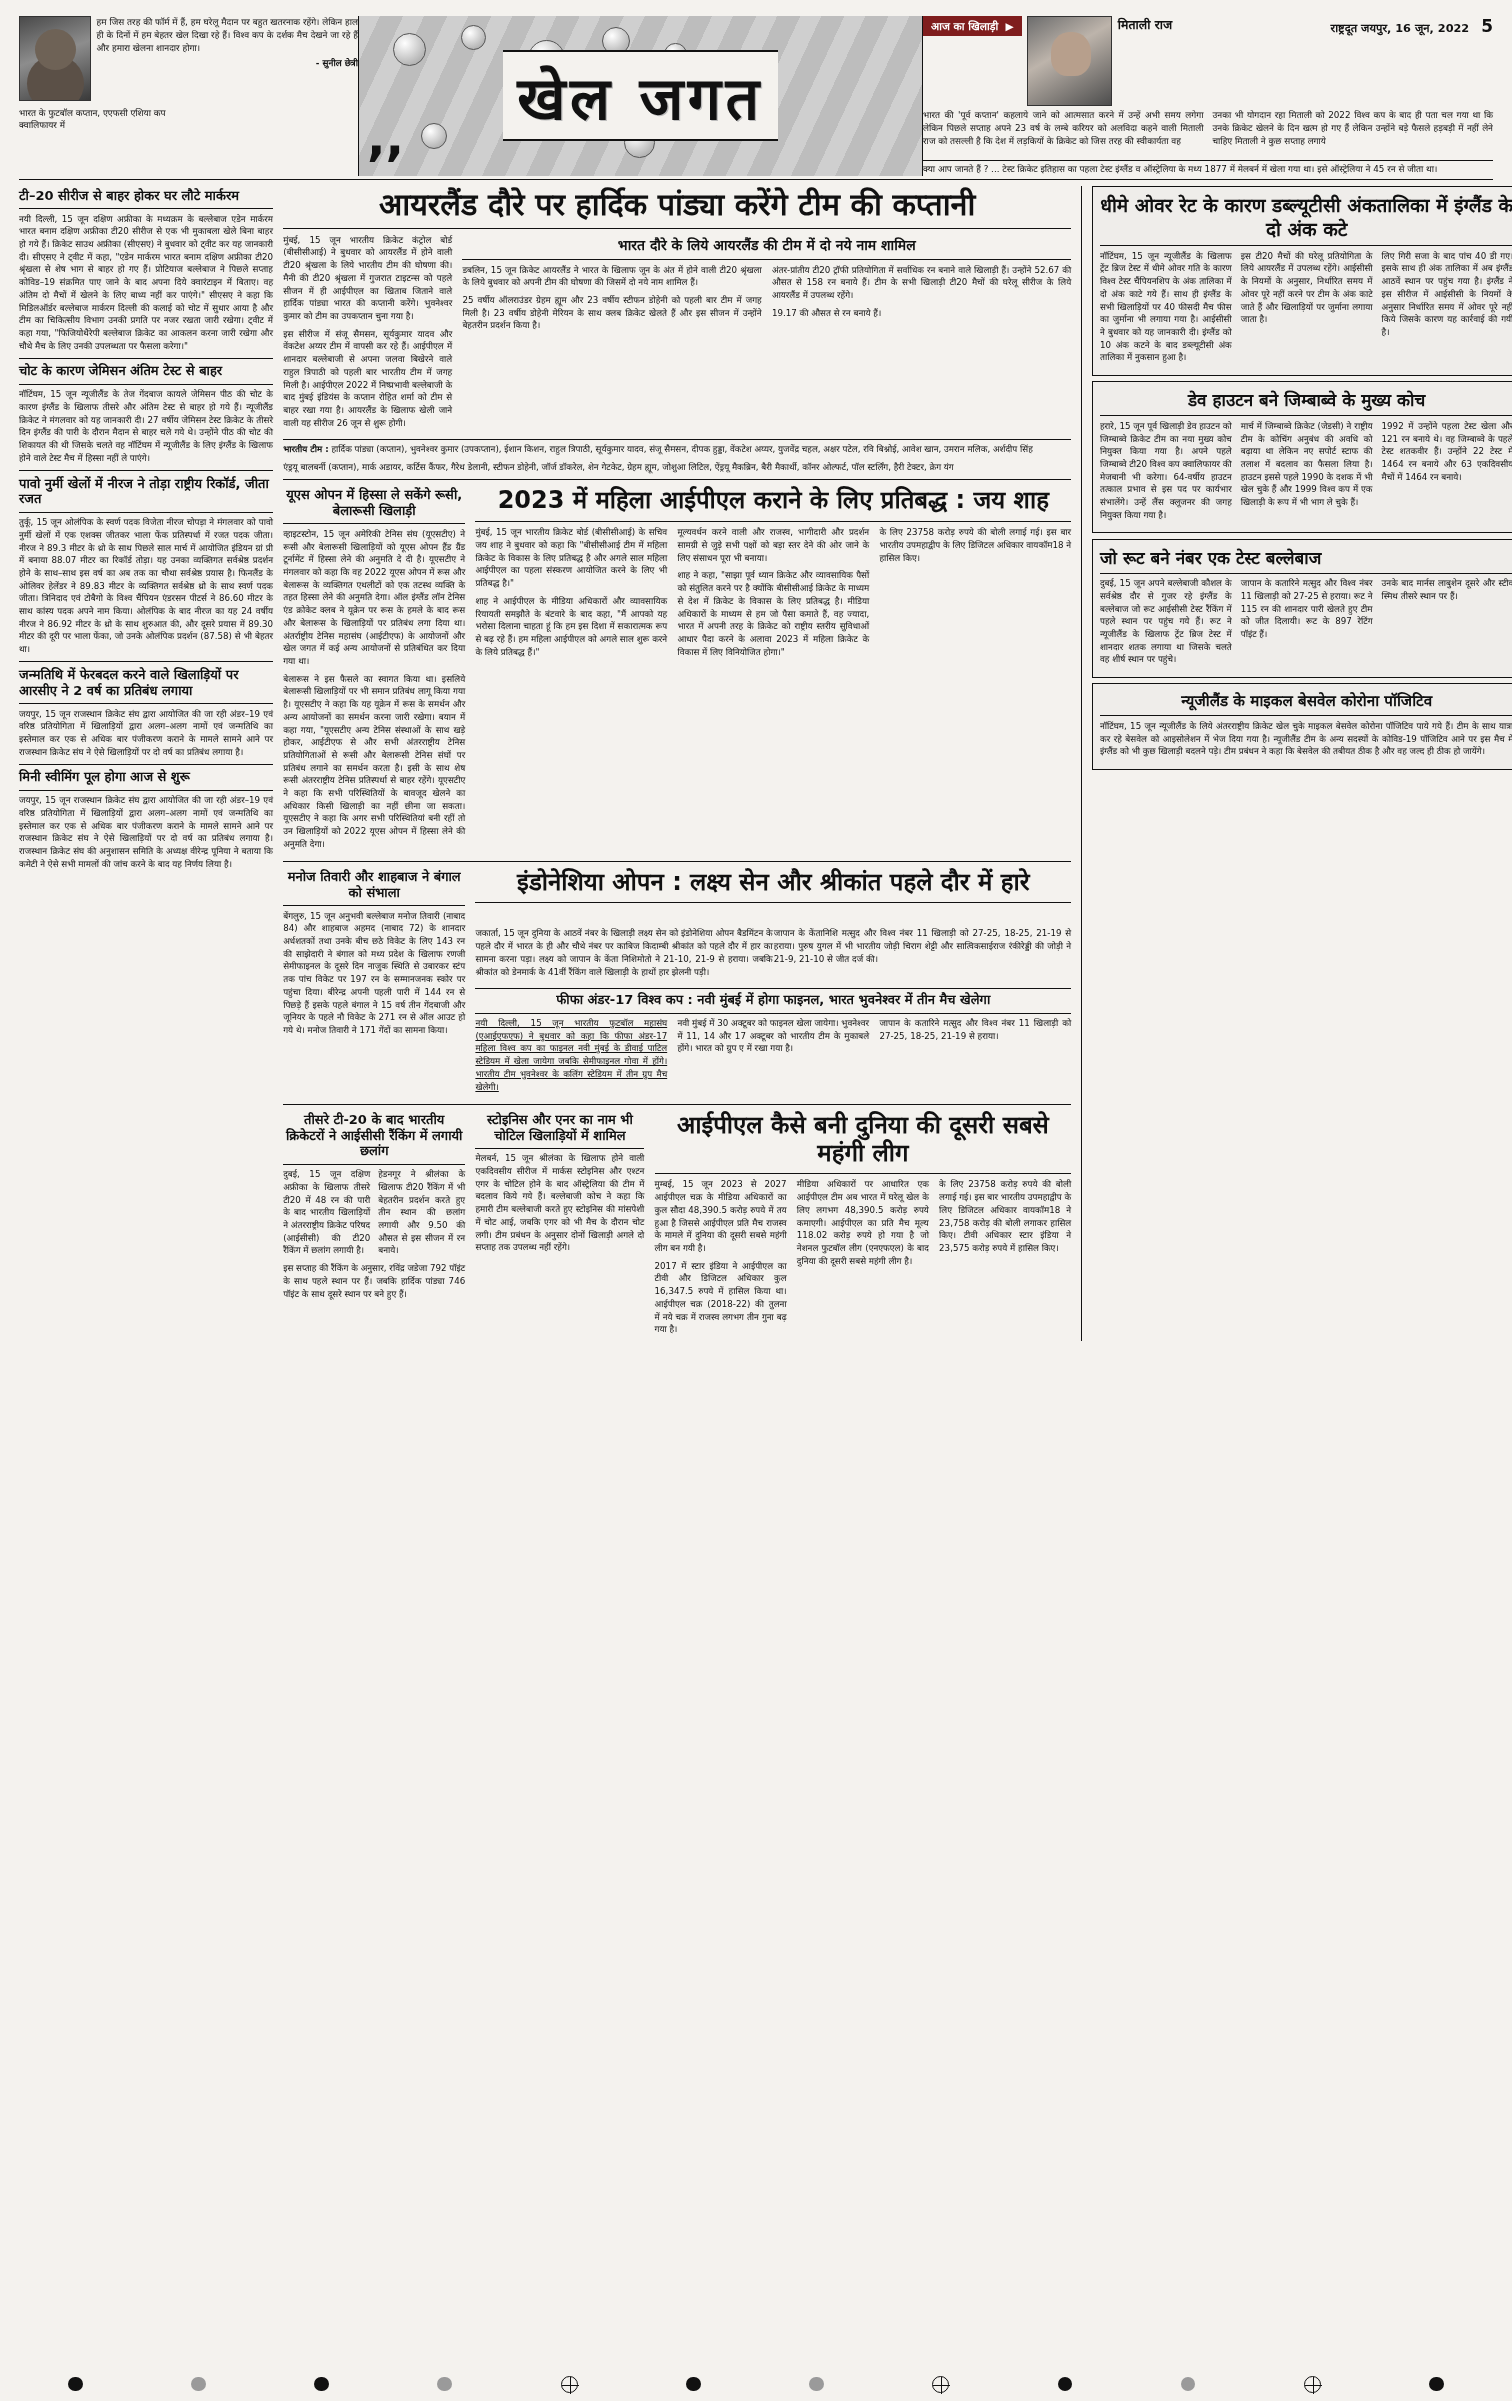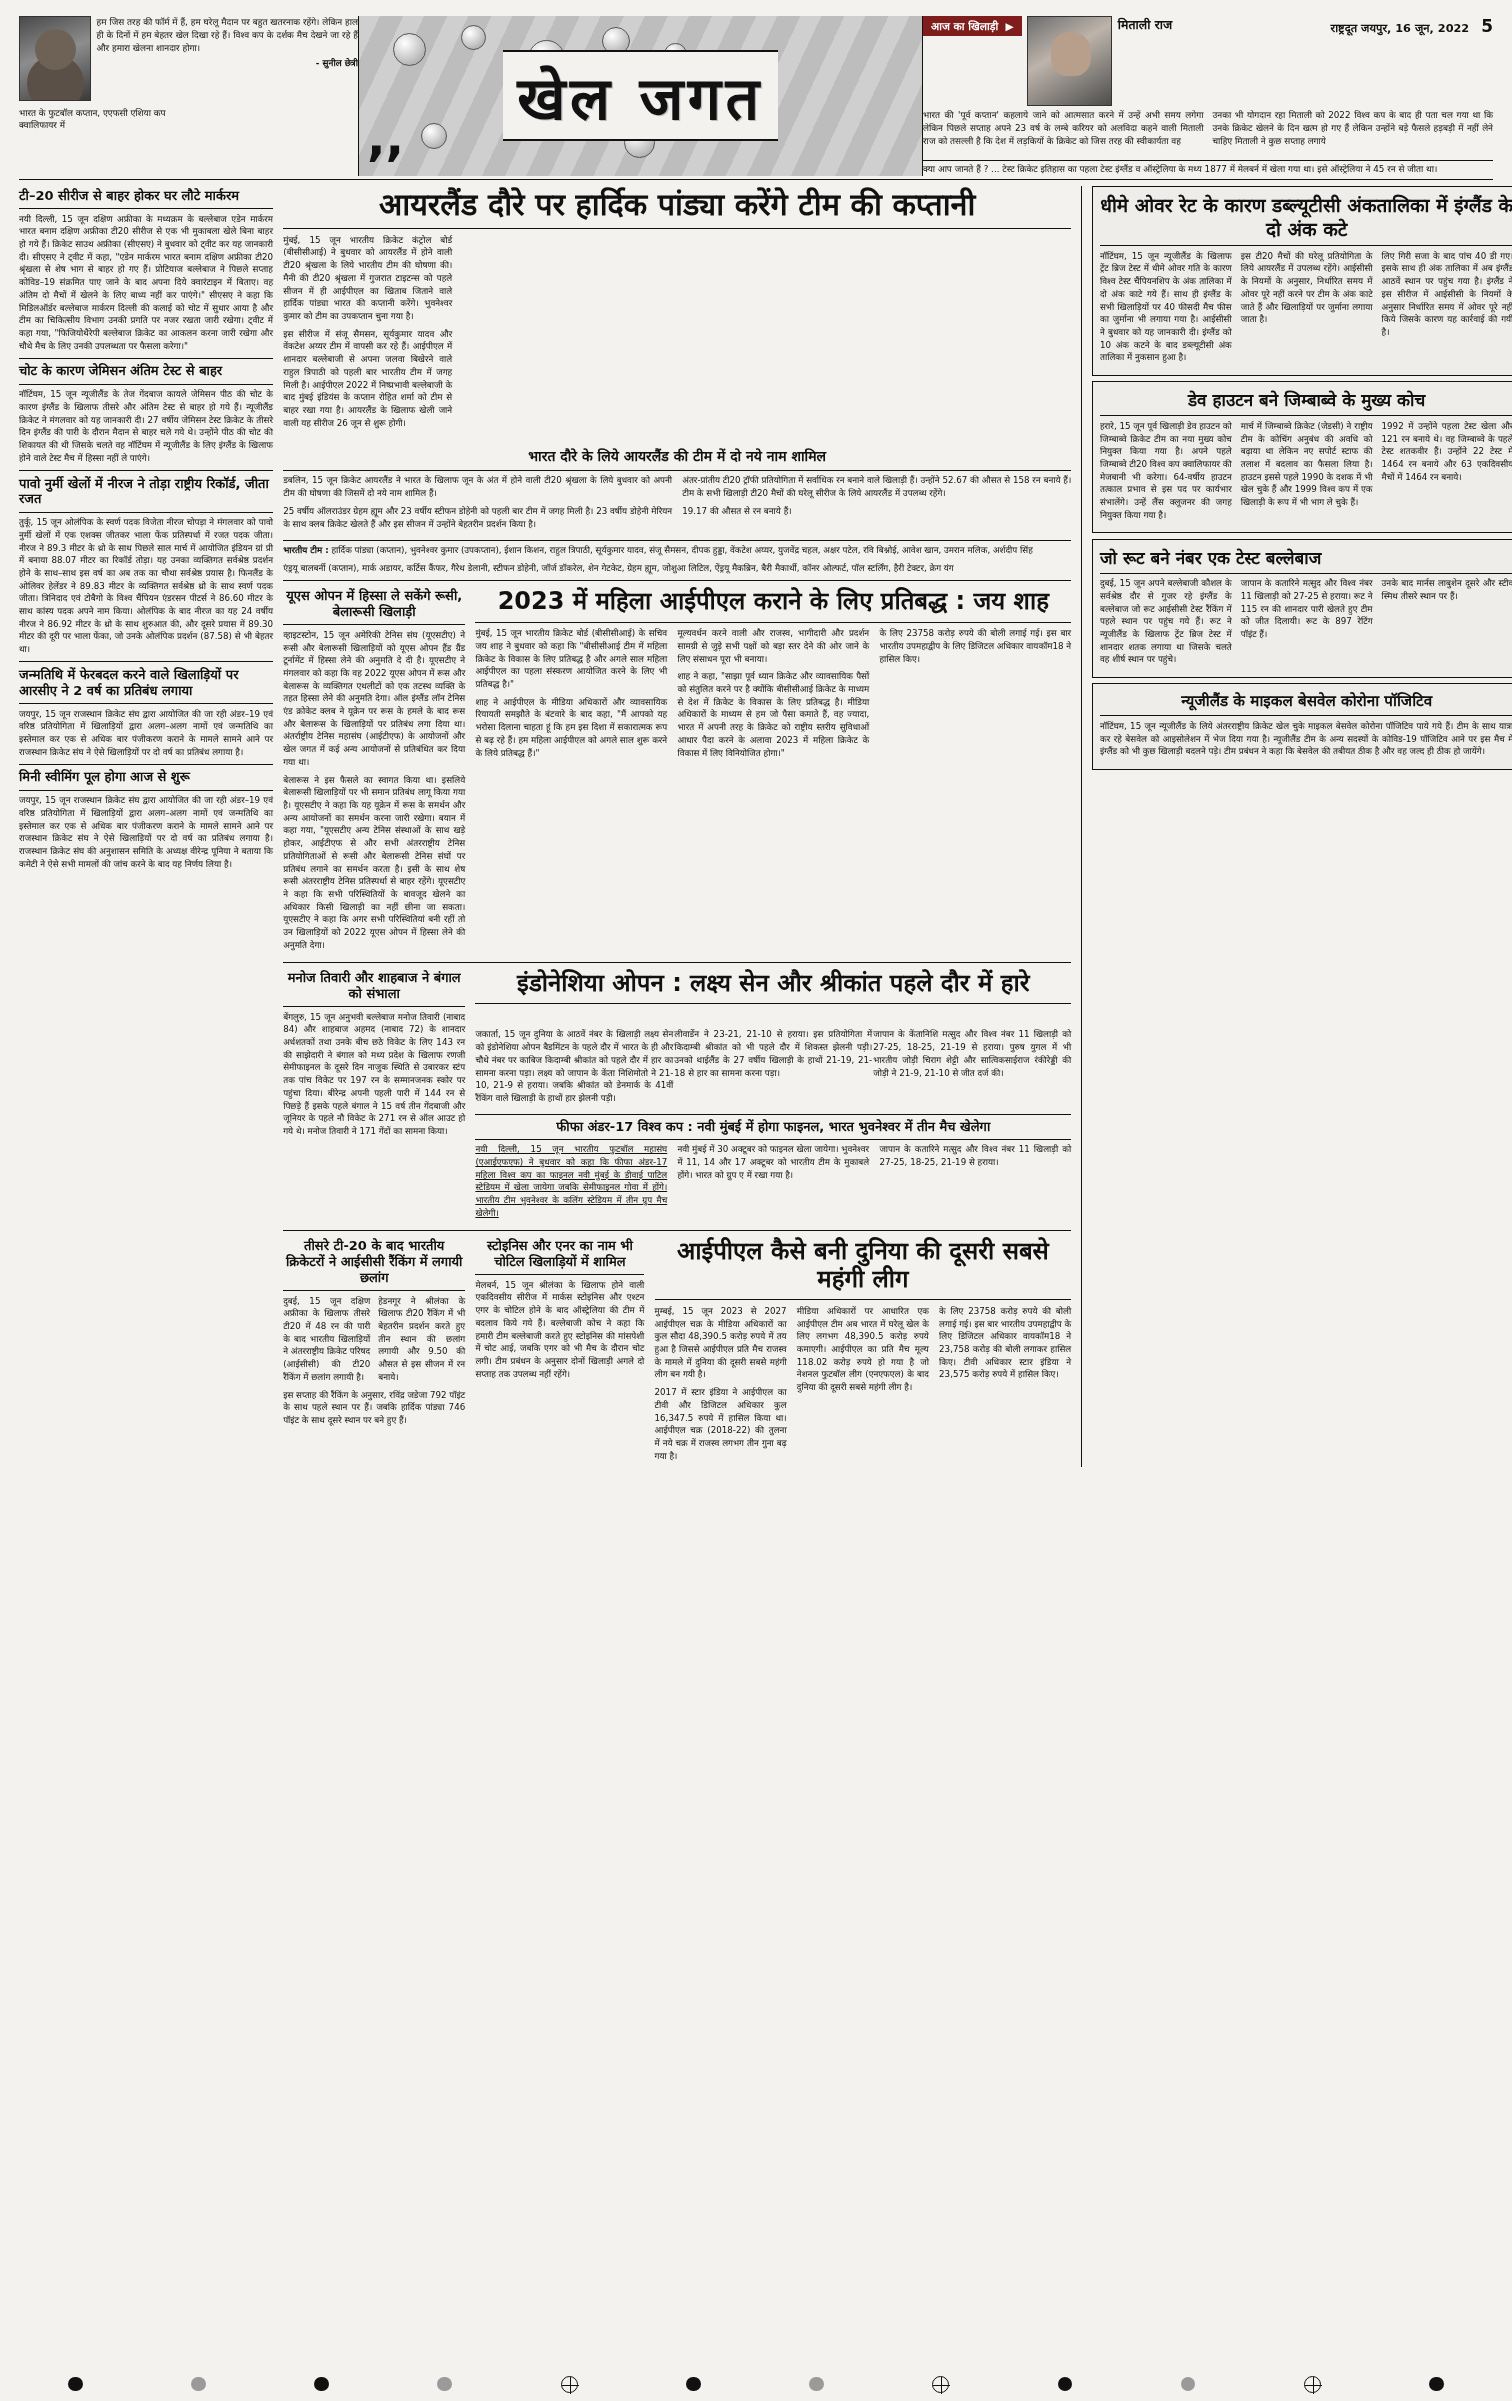--- a/index.html
+++ b/index.html
@@ -264,21 +264,21 @@
         <div class="rule-thin"></div>
         <p class="body">जयपुर, 15 जून राजस्थान क्रिकेट संघ द्वारा आयोजित की जा रही अंडर–19 एवं वरिष्ठ प्रतियोगिता में खिलाड़ियों द्वारा अलग–अलग नामों एवं जन्मतिथि का इस्तेमाल कर एक से अधिक बार पंजीकरण कराने के मामले सामने आने पर राजस्थान क्रिकेट संघ ने ऐसे खिलाड़ियों पर दो वर्ष का प्रतिबंध लगाया है। राजस्थान क्रिकेट संघ की अनुशासन समिति के अध्यक्ष वीरेन्द्र पूनिया ने बताया कि कमेटी ने ऐसे सभी मामलों की जांच करने के बाद यह निर्णय लिया है।</p>
       </div>
     </div>
 
     <div class="col-mid">
 
       <div>
         <h2 class="hl big">आयरलैंड दौरे पर हार्दिक पांड्या करेंगे टीम की कप्तानी</h2>
         <div class="rule"></div>
-        <div style="display:flex; gap:10.2px;flex-direction:column;">
+        <div style="display:flex; gap:10.2px;">
           <div style="width:169px;">
             <p class="body">मुंबई, 15 जून भारतीय क्रिकेट कंट्रोल बोर्ड (बीसीसीआई) ने बुधवार को आयरलैंड में होने वाली टी20 श्रृंखला के लिये भारतीय टीम की घोषणा की। मैनी की टी20 श्रृंखला में गुजरात टाइटन्स को पहले सीजन में ही आईपीएल का खिताब जिताने वाले हार्दिक पांड्या भारत की कप्तानी करेंगे। भुवनेश्वर कुमार को टीम का उपकप्तान चुना गया है।</p>
             <p class="body">इस सीरीज में संजू सैमसन, सूर्यकुमार यादव और वेंकटेश अय्यर टीम में वापसी कर रहे हैं। आईपीएल में शानदार बल्लेबाजी से अपना जलवा बिखेरने वाले राहुल त्रिपाठी को पहली बार भारतीय टीम में जगह मिली है। आईपीएल 2022 में निष्प्रभावी बल्लेबाजी के बाद मुंबई इंडियंस के कप्तान रोहित शर्मा को टीम से बाहर रखा गया है। आयरलैंड के खिलाफ खेली जाने वाली यह सीरीज 26 जून से शुरू होगी।</p>
           </div>
           <div style="flex:1;">
             <div class="subhead">भारत दौरे के लिये आयरलैंड की टीम में दो नये नाम शामिल</div>
             <div class="rule-thin"></div>
             <div style="display:flex; gap:10.2px;">
               <div style="flex:1;">
                 <p class="body">डबलिन, 15 जून क्रिकेट आयरलैंड ने भारत के खिलाफ जून के अंत में होने वाली टी20 श्रृंखला के लिये बुधवार को अपनी टीम की घोषणा की जिसमें दो नये नाम शामिल हैं।</p>
@@ -334,23 +334,20 @@
           <h2 class="hl sm" style="text-align:center">मनोज तिवारी और शाहबाज ने बंगाल को संभाला</h2>
           <div class="rule-thin"></div>
           <p class="body">बेंगलुरु, 15 जून अनुभवी बल्लेबाज मनोज तिवारी (नाबाद 84) और शाहबाज अहमद (नाबाद 72) के शानदार अर्धशतकों तथा उनके बीच छठे विकेट के लिए 143 रन की साझेदारी ने बंगाल को मध्य प्रदेश के खिलाफ रणजी सेमीफाइनल के दूसरे दिन नाजुक स्थिति से उबारकर स्टंप तक पांच विकेट पर 197 रन के सम्मानजनक स्कोर पर पहुंचा दिया। बीरेन्द्र अपनी पहली पारी में 144 रन से पिछड़े हैं इसके पहले बंगाल ने 15 वर्ष तीन गेंदबाजी और जूनियर के पहले नौ विकेट के 271 रन से ऑल आउट हो गये थे। मनोज तिवारी ने 171 गेंदों का सामना किया।</p>
         </div>
         <div style="flex:1;">
           <h2 class="hl mid">इंडोनेशिया ओपन : लक्ष्य सेन और श्रीकांत पहले दौर में हारे</h2>
           <div class="rule"></div>
           <div style="display:flex; gap:1px;margin-top:24px;">
             <div style="flex:1;">
                 <p class="body">जकार्ता, 15 जून दुनिया के आठवें नंबर के खिलाड़ी लक्ष्य सेन को इंडोनेशिया ओपन बैडमिंटन के पहले दौर में भारत के ही और चौथे नंबर पर काबिज किदाम्बी श्रीकांत को पहले दौर में हार का सामना करना पड़ा। लक्ष्य को जापान के केंता निशिमोतो ने 21-10, 21-9 से हराया। जबकि श्रीकांत को डेनमार्क के 41वीं रैंकिंग वाले खिलाड़ी के हाथों हार झेलनी पड़ी।</p>
-              </div>
-            <div style="flex:1;">
-                <p class="body">लीवार्डेन ने 23-21, 21-10 से हराया। इस प्रतियोगिता में किदाम्बी श्रीकांत को भी पहले दौर में शिकस्त झेलनी पड़ी। उनको थाईलैंड के 27 वर्षीय खिलाड़ी के हाथों 21-19, 21-18 से हार का सामना करना पड़ा।</p>
               </div>
             <div style="flex:1;">
                 <p class="body">जापान के केंतानिशि मत्सुद और विश्व नंबर 11 खिलाड़ी को 27-25, 18-25, 21-19 से हराया। पुरुष युगल में भी भारतीय जोड़ी चिराग शेट्टी और सात्विकसाईराज रंकीरेड्डी की जोड़ी ने 21-9, 21-10 से जीत दर्ज की।</p>
               </div>
           </div>
           <div class="rule-thin"></div>
           <h2 class="hl sm" style="text-align:center">फीफा अंडर-17 विश्व कप : नवी मुंबई में होगा फाइनल, भारत भुवनेश्वर में तीन मैच खेलेगा</h2>
           <div class="rule-thin"></div>
           <div style="display:flex; gap:10.2px;">
             <div style="flex:1;text-decoration:underline;">

